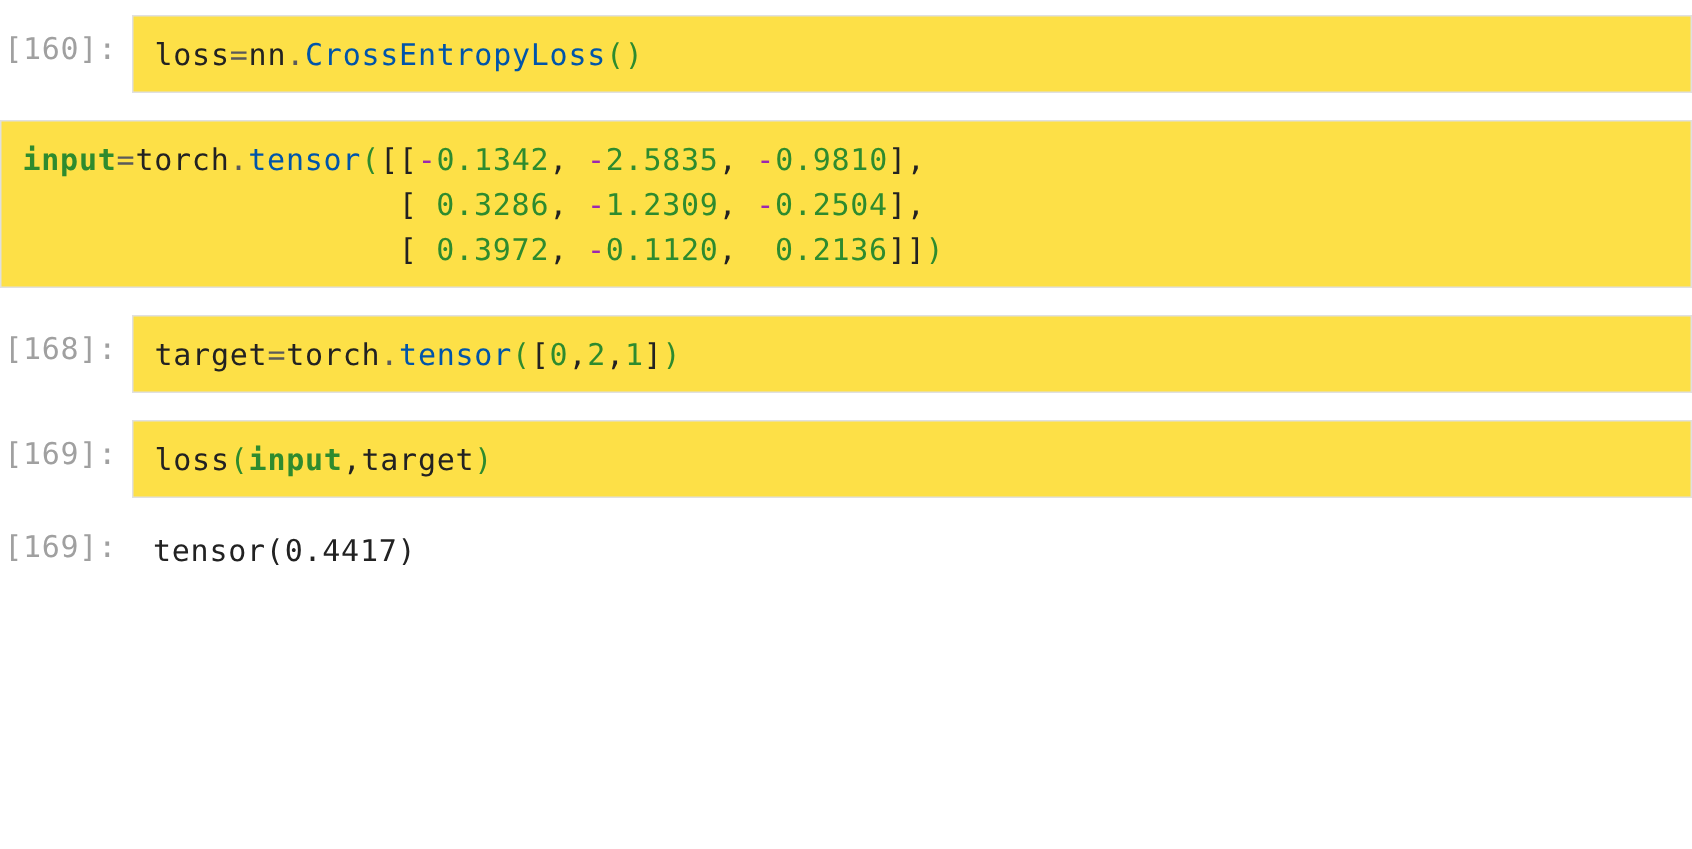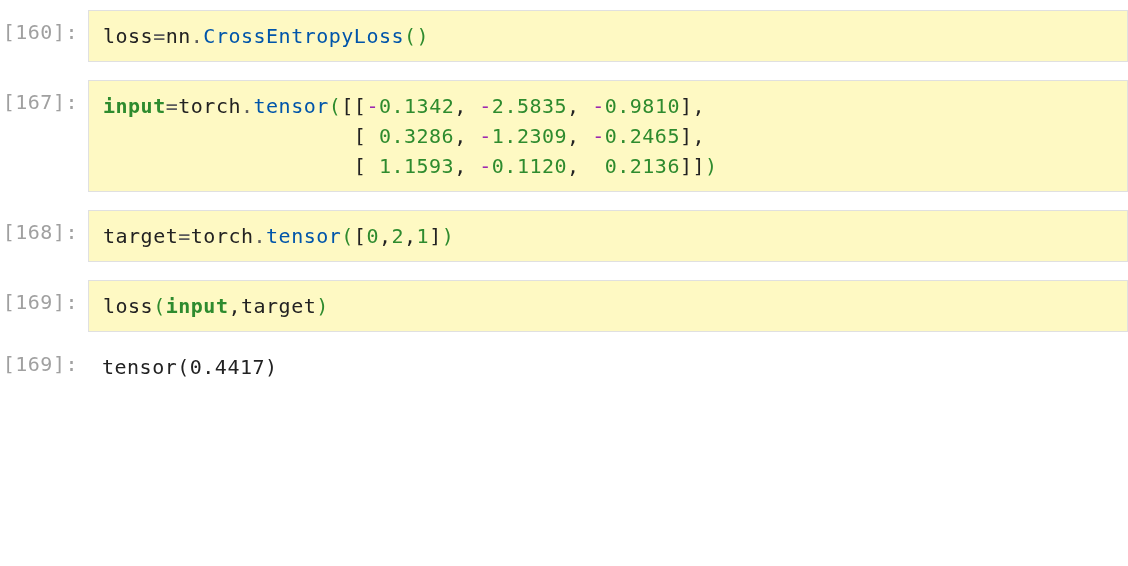--- a/index.html
+++ b/index.html
@@ -28,21 +28,21 @@
       padding-top: 10px;
       font-family: 'DejaVu Sans Mono', 'Menlo', 'Consolas', monospace;
       letter-spacing: 0.5px;
       user-select: none;
     }
     .prompt-out {
       padding-top: 2px;
     }
     .code-area {
       flex: 1;
-      background: #fef9c3;
+      background: #fde047;
       border: 1px solid #e0e0e0;
       padding: 10px 14px;
       font-family: 'DejaVu Sans Mono', 'Menlo', 'Consolas', monospace;
       line-height: 1.5;
       white-space: pre;
       letter-spacing: 0.5px;
       overflow: hidden;
     }
     .output-area {
       flex: 1;
@@ -68,24 +68,23 @@
 <body>
 
 <div>
 
   <div class="cell">
     <div class="prompt">[160]:</div>
     <div class="code-area" id="code-0"><span class="tok-name">loss</span><span class="tok-assign">=</span><span class="tok-name">nn</span><span class="tok-op">.</span><span class="tok-class">CrossEntropyLoss</span><span class="tok-paren-g">(</span><span class="tok-paren-g">)</span></div>
   </div>
 
   <div class="cell">
-    <div class="prompt">[167]:</div>
     <div class="code-area" id="code-1"><span class="tok-builtin">input</span><span class="tok-assign">=</span><span class="tok-name">torch</span><span class="tok-op">.</span><span class="tok-func">tensor</span><span class="tok-paren-g">(</span><span class="tok-name">[[</span><span class="tok-minus">-</span><span class="tok-num">0.1342</span><span class="tok-name">, </span><span class="tok-minus">-</span><span class="tok-num">2.5835</span><span class="tok-name">, </span><span class="tok-minus">-</span><span class="tok-num">0.9810</span><span class="tok-name">],</span><span class="tok-name">
-                    [ </span><span class="tok-num">0.3286</span><span class="tok-name">, </span><span class="tok-minus">-</span><span class="tok-num">1.2309</span><span class="tok-name">, </span><span class="tok-minus">-</span><span class="tok-num">0.2465</span><span class="tok-name">],</span><span class="tok-name">
-                    [ </span><span class="tok-num">1.1593</span><span class="tok-name">, </span><span class="tok-minus">-</span><span class="tok-num">0.1120</span><span class="tok-name">,  </span><span class="tok-num">0.2136</span><span class="tok-name">]]</span><span class="tok-paren-g">)</span></div>
+                    [ </span><span class="tok-num">0.3286</span><span class="tok-name">, </span><span class="tok-minus">-</span><span class="tok-num">1.2309</span><span class="tok-name">, </span><span class="tok-minus">-</span><span class="tok-num">0.2504</span><span class="tok-name">],</span><span class="tok-name">
+                    [ </span><span class="tok-num">0.3972</span><span class="tok-name">, </span><span class="tok-minus">-</span><span class="tok-num">0.1120</span><span class="tok-name">,  </span><span class="tok-num">0.2136</span><span class="tok-name">]]</span><span class="tok-paren-g">)</span></div>
   </div>
 
   <div class="cell">
     <div class="prompt">[168]:</div>
     <div class="code-area" id="code-2"><span class="tok-name">target</span><span class="tok-assign">=</span><span class="tok-name">torch</span><span class="tok-op">.</span><span class="tok-func">tensor</span><span class="tok-paren-g">(</span><span class="tok-name">[</span><span class="tok-num">0</span><span class="tok-name">,</span><span class="tok-num">2</span><span class="tok-name">,</span><span class="tok-num">1</span><span class="tok-name">]</span><span class="tok-paren-g">)</span></div>
   </div>
 
   <div class="cell">
     <div class="prompt">[169]:</div>
     <div class="code-area" id="code-3"><span class="tok-name">loss</span><span class="tok-paren-g">(</span><span class="tok-builtin">input</span><span class="tok-name">,</span><span class="tok-name">target</span><span class="tok-paren-g">)</span></div>

